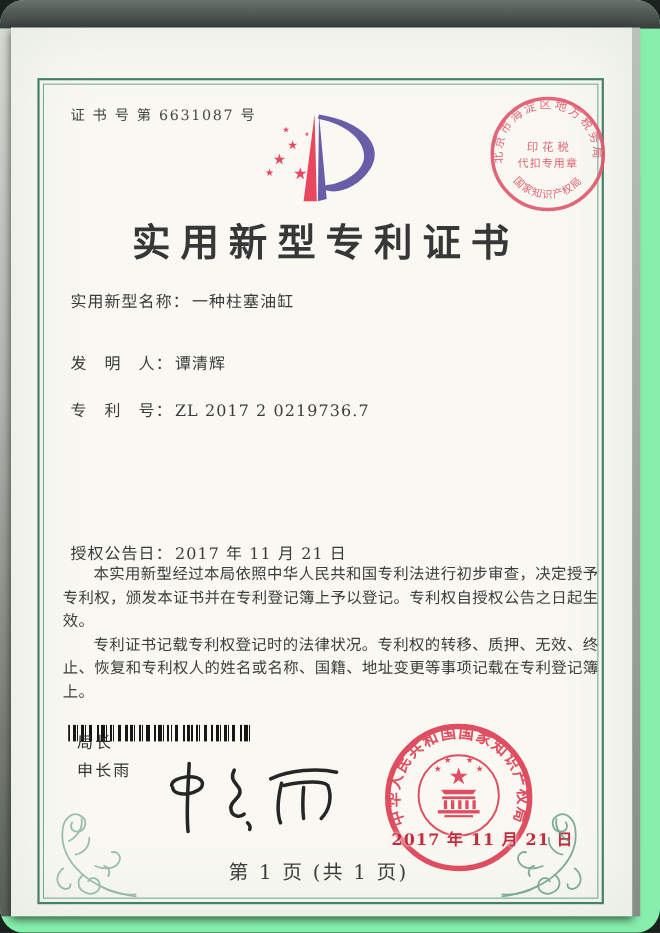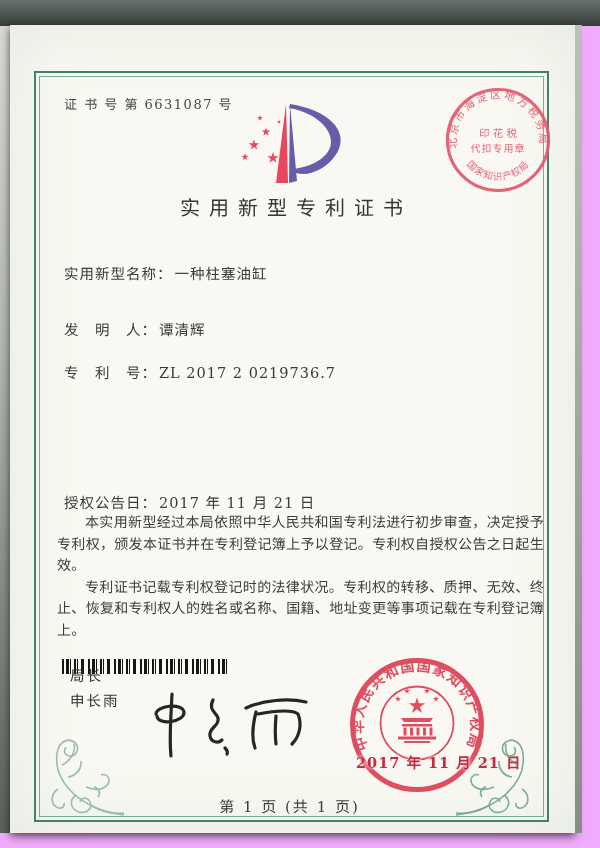--- a/index.html
+++ b/index.html
@@ -1,58 +1,58 @@
 <!DOCTYPE html>
 <html lang="zh-CN"><head>
 <meta charset="utf-8">
 <style>
   html,body{margin:0;padding:0;background:#1b211f;}
   .page{position:relative;width:600px;height:848px;overflow:hidden;
-        font-family:"DejaVu Serif","Liberation Serif",serif;background:#f0abfc;}
+        font-family:"DejaVu Serif","Liberation Serif",serif;background:#86efac;border-radius:22px;}
   
   .frame-top{position:absolute;left:0;top:0;width:600px;height:26px;
              background:linear-gradient(#69726c,#363d3a);}
   .frame-left{position:absolute;left:0;top:26px;width:10px;height:807px;
              background:linear-gradient(#d7d9d3 0%,#b3b7b1 40%,#596058 100%);}
   .edge-strip{position:absolute;left:575px;top:25px;width:7px;height:808px;
              background:linear-gradient(#bcc0bb,#878c87);}
   
   .paper{position:absolute;left:10px;top:25px;width:565px;height:808px;
          background:#f9f8f2;box-shadow:0 3px 8px rgba(0,0,0,.65),
          inset 0 0 70px rgba(120,165,140,.16);}
   
   .border-outer{position:absolute;left:34px;top:71px;width:511px;height:747px;
                 border:2px solid #44806a;}
   .border-inner{position:absolute;left:3px;top:3px;right:3px;bottom:3px;
                 border:1px solid #79ab95;}
   .cert-no{position:absolute;left:64px;top:94px;font-size:13px;letter-spacing:1.5px;color:#474747;}
   .logo-box{position:absolute;left:232px;top:101px;}
   .tax-seal{position:absolute;left:440px;top:82px;opacity:.92;}
   .title{position:absolute;left:0;top:192px;width:592px;text-align:center;
-         font-size:20px;font-weight:normal;letter-spacing:9px;color:#373737;}
+         font-size:35px;font-weight:bold;letter-spacing:9px;color:#373737;}
   .field{position:absolute;left:64px;font-size:14.5px;color:#3b3b3b;letter-spacing:1px;white-space:nowrap;}
   .field .fvalue{margin-left:2px;}
   .body-text{position:absolute;left:57px;top:512px;width:487px;
              font-size:14px;line-height:21.5px;color:#3d3d3d;
              text-align:justify;letter-spacing:.3px;}
   .body-text p{margin:0;text-indent:2em;}
   .barcode{position:absolute;left:62px;top:659px;width:168px;height:15px;
     background:repeating-linear-gradient(90deg,
       #161616 0 2px,#f9f8f2 2px 4px,#161616 4px 7px,#f9f8f2 7px 8px,
       #161616 8px 9px,#f9f8f2 9px 12px,#161616 12px 14px,#f9f8f2 14px 15px,
       #161616 15px 16px,#f9f8f2 16px 19px,#161616 19px 22px,#f9f8f2 22px 26px);}
   .director{position:absolute;left:70px;top:664px;font-size:14.5px;color:#333;
             letter-spacing:2px;line-height:25px;}
   .sig-box{position:absolute;left:138px;top:686px;}
   .office-seal{position:absolute;left:342px;top:650px;opacity:.93;}
   .seal-date{position:absolute;left:356px;top:751px;font-size:14.5px;font-weight:bold;
              color:#bc2f40;letter-spacing:1px;white-space:nowrap;
              text-shadow:0 0 2px #fdecec,0 0 5px #fbe3e3;}
-  .footer{position:absolute;left:34px;top:795px;width:511px;text-align:center;
-          font-size:15px;color:#3e3e3e;letter-spacing:2px;}
+  .footer{position:absolute;left:34px;top:778px;width:511px;text-align:center;
+          font-size:18px;color:#3e3e3e;letter-spacing:2px;}
   .ornament{position:absolute;width:95px;height:95px;}
   .orn-right{left:452px;top:727px;}
   .orn-left{left:33px;top:727px;transform:scaleX(-1);}
   svg text{font-family:"DejaVu Serif","Liberation Serif",serif;}
 </style>
 </head>
 <body>
 
 <div class="page">
   <div class="frame-top"></div>

